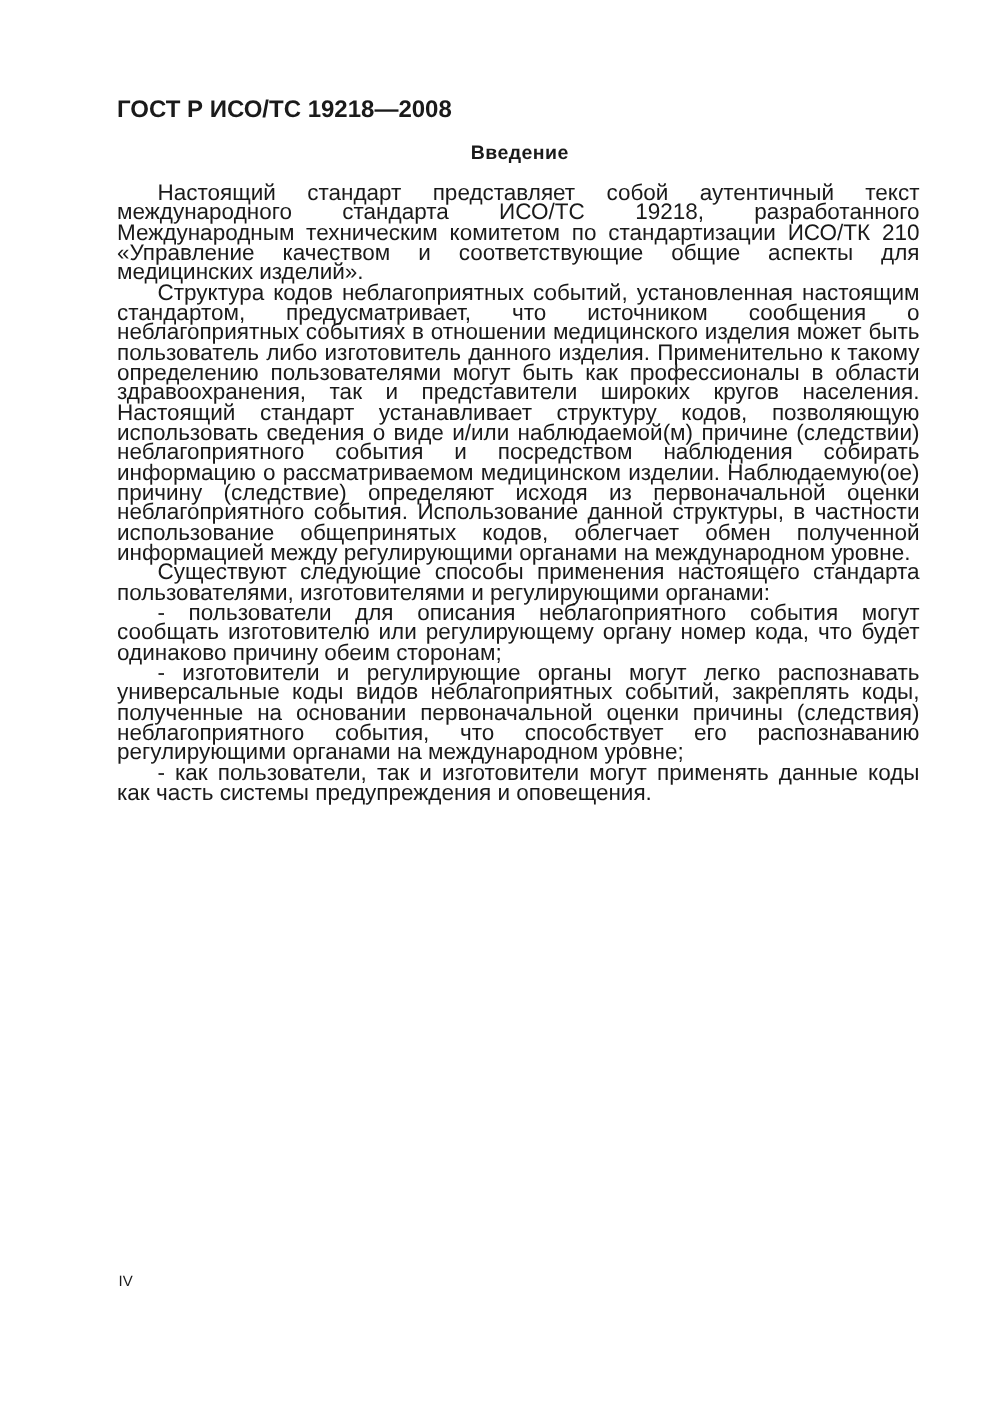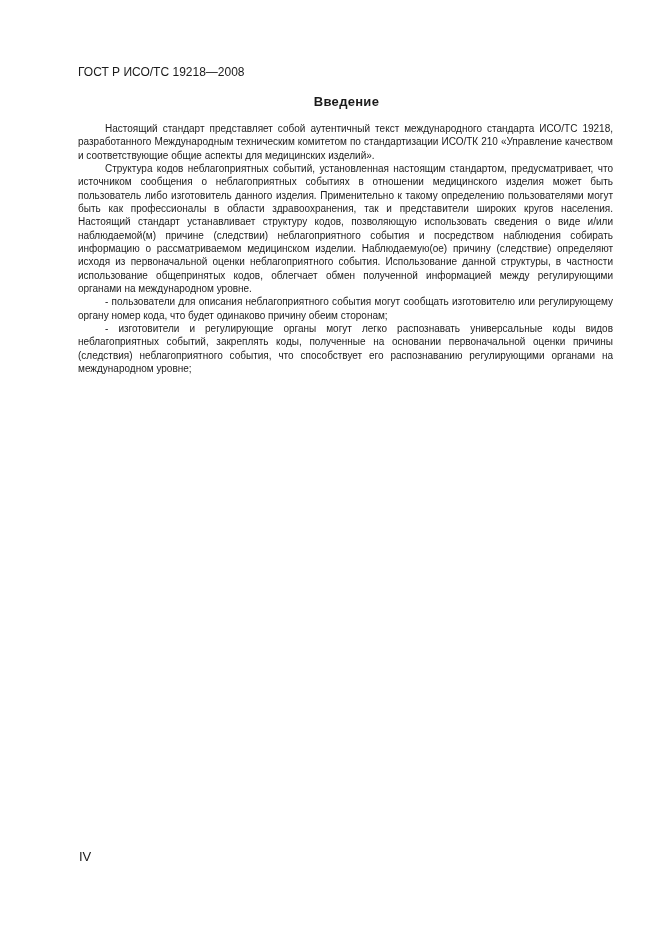--- a/index.html
+++ b/index.html
@@ -7,59 +7,61 @@
     width: 661px; height: 936px;
     background: #ffffff;
     position: relative;
     overflow: hidden;
     font-family: "Liberation Sans", "DejaVu Sans", sans-serif;
     color: #1a1a1a;
   }
   .page-header {
     position: absolute;
     left: 78px; top: 65px;
-    font-weight: normal;
-    font-size: 12px;
+    font-weight: bold;
+    font-size: 16px;
     letter-spacing: 0px;
   }
   .section-title {
     position: absolute;
     left: 0; width: 693px;
     top: 94px;
     text-align: center;
     font-weight: bold;
     font-size: 13px;
     letter-spacing: 0.3px;
   }
   .body-text {
     position: absolute;
     left: 78px; top: 122px;
     width: 535px;
-    font-size: 10px;
+    font-size: 15px;
     line-height: 13.33px;
     text-align: justify;
   }
   .body-text p {
     margin: 0;
     text-indent: 27px;
   }
   .body-text p.list-item { text-indent: 27px; }
   .page-number {
     position: absolute;
     left: 79px; top: 849px;
-    font-size: 13px;
+    font-size: 10px;
   }
 </style>
 </head>
 <body>
 
 <div class="page-header">ГОСТ Р ИСО/ТС 19218—2008</div>
 
 <div class="section-title">Введение</div>
 
 <div class="body-text">
   <p>Настоящий стандарт представляет собой аутентичный текст международного стандарта ИСО/ТС 19218, разработанного Международным техническим комитетом по стандартизации ИСО/ТК 210 «Управление качеством и соответствующие общие аспекты для медицинских изделий».</p>
   <p>Структура кодов неблагоприятных событий, установленная настоящим стандартом, предусматривает, что источником сообщения о неблагоприятных событиях в отношении медицинского изделия может быть пользователь либо изготовитель данного изделия. Применительно к такому определению пользователями могут быть как профессионалы в области здравоохранения, так и представители широких кругов населения. Настоящий стандарт устанавливает структуру кодов, позволяющую использовать сведения о виде и/или наблюдаемой(м) причине (следствии) неблагоприятного события и посредством наблюдения собирать информацию о рассматриваемом медицинском изделии. Наблюдаемую(ое) причину (следствие) определяют исходя из первоначальной оценки неблагоприятного события. Использование данной структуры, в частности использование общепринятых кодов, облегчает обмен полученной информацией между регулирующими органами на международном уровне.</p>
+  <p>Существуют следующие способы применения настоящего стандарта пользователями, изготовителями и регулирующими органами:</p>
   <p class="list-item">- пользователи для описания неблагоприятного события могут сообщать изготовителю или регулирующему органу номер кода, что будет одинаково причину обеим сторонам;</p>
   <p class="list-item">- изготовители и регулирующие органы могут легко распознавать универсальные коды видов неблагоприятных событий, закреплять коды, полученные на основании первоначальной оценки причины (следствия) неблагоприятного события, что способствует его распознаванию регулирующими органами на международном уровне;</p>
+  <p class="list-item">- как пользователи, так и изготовители могут применять данные коды как часть системы предупреждения и оповещения.</p>
 </div>
 
 <div class="page-number">IV</div>
 
 </body></html>

